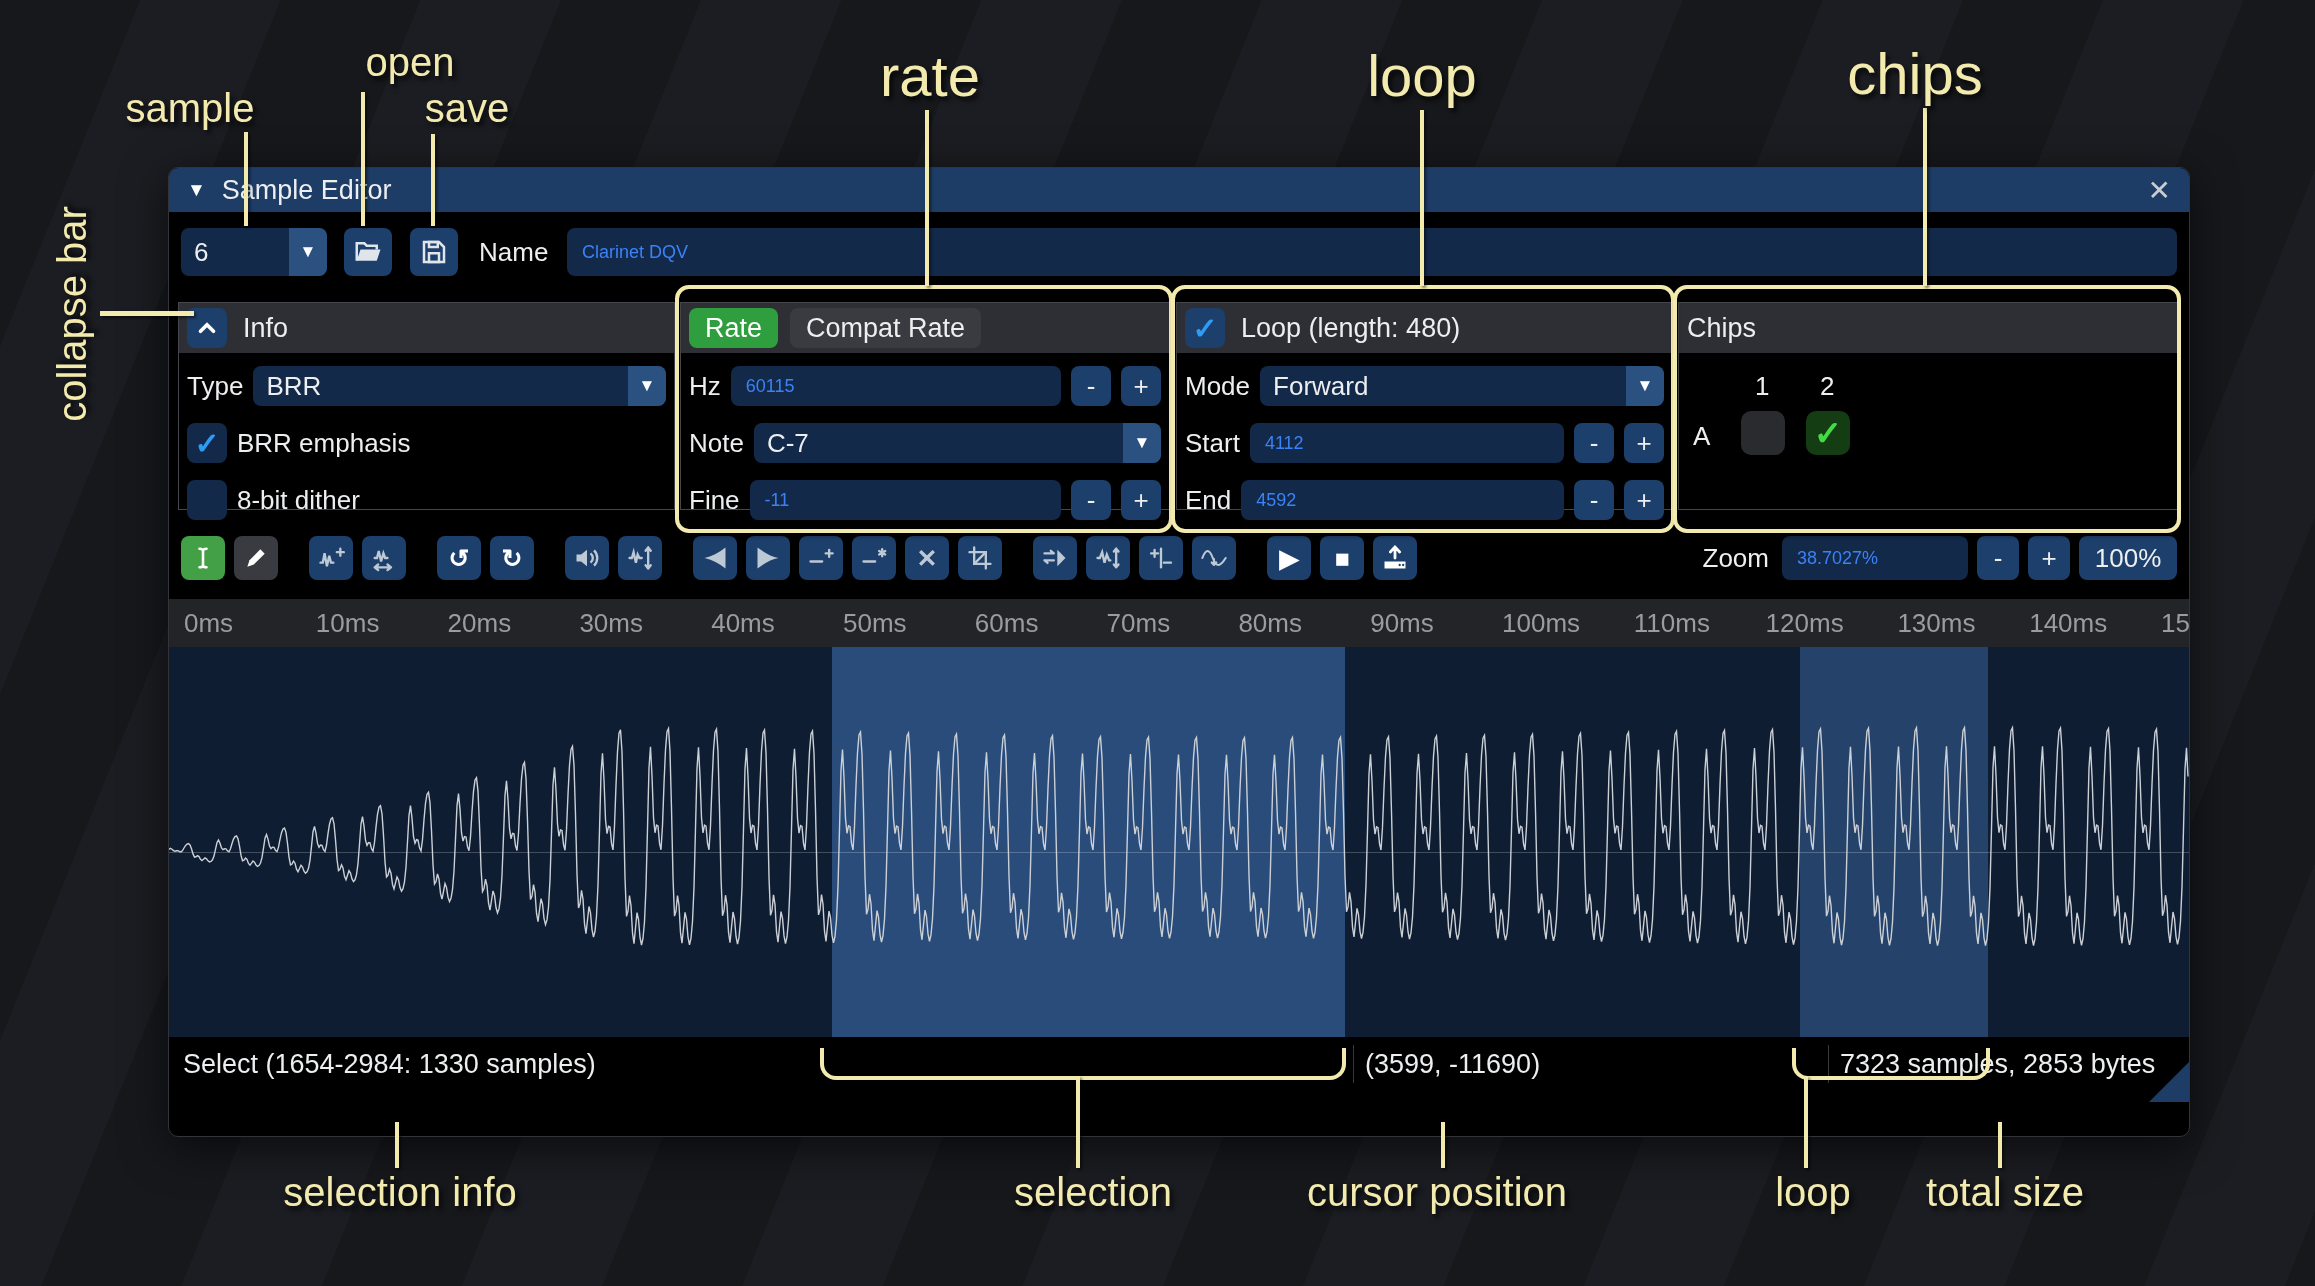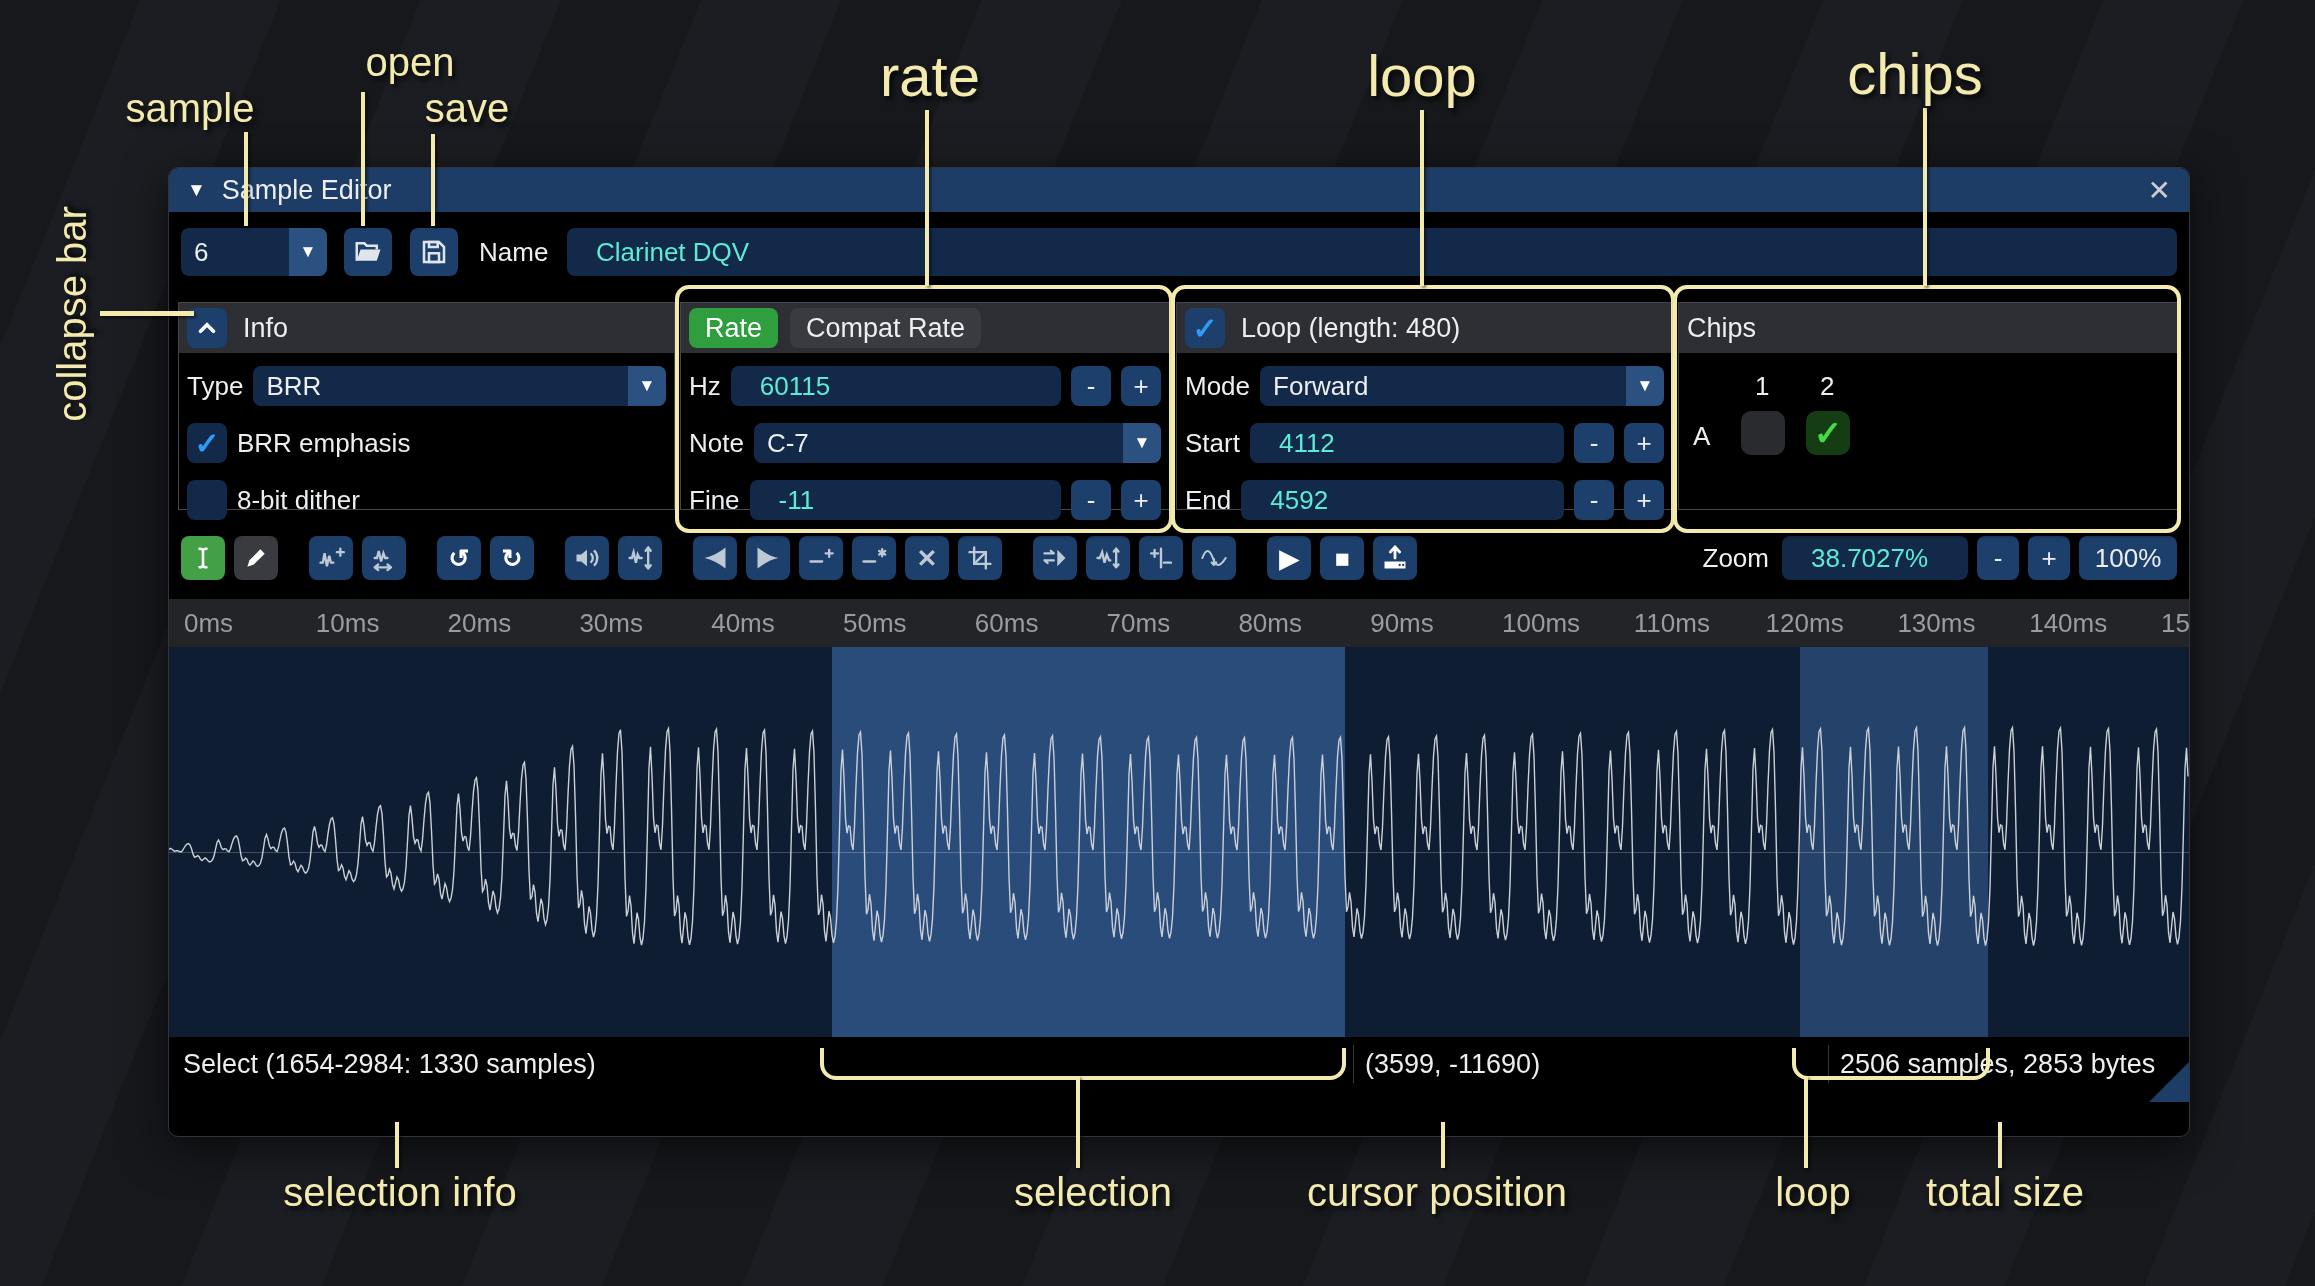--- a/index.html
+++ b/index.html
@@ -13,22 +13,22 @@
   .window{position:absolute;left:168px;top:167px;width:2020px;height:968px;
     background:#000;border:1px solid #33343a;border-radius:10px;overflow:hidden;
     box-shadow:0 10px 45px rgba(0,0,0,.6);z-index:1;}
   .titlebar{position:absolute;left:0;top:0;width:100%;height:44px;background:#1d3c66;
     display:flex;align-items:center;gap:16px;padding:0 18px;box-sizing:border-box;}
   .titlebar .tri{color:#fff;font-size:19px;}
   .titlebar .title{color:#eceef0;font-size:27px;}
   .titlebar .close{margin-left:auto;color:#c9ccd1;font-size:28px;cursor:default;}
   
   .row2{position:absolute;left:0;top:60px;width:100%;height:48px;}
-  .field{background:#13294a;border-radius:8px;color:#5eead4;font-size:26px;
-    display:flex;align-items:center;padding:0 29px;box-sizing:border-box;}
+  .field{background:#13294a;border-radius:8px;color:#3b82f6;font-size:18px;
+    display:flex;align-items:center;padding:0 15px;box-sizing:border-box;}
   .btn{background:#1d3f6b;border-radius:8px;display:flex;align-items:center;justify-content:center;color:#dfe5ea;}
   .selectbox{position:relative;background:#13294a;border-radius:8px;color:#eceef0;font-size:26px;
     display:flex;align-items:center;padding:0 13px;box-sizing:border-box;}
   .selectbox .arr{position:absolute;right:0;top:0;bottom:0;width:38px;background:#2a5180;
     border-radius:0 8px 8px 0;display:flex;align-items:center;justify-content:center;color:#fff;font-size:17px;}
   .sample-select{position:absolute;left:12px;top:0;width:146px;height:48px;}
   .open-btn{position:absolute;left:175px;top:0;width:48px;height:48px;}
   .save-btn{position:absolute;left:241px;top:0;width:48px;height:48px;}
   .name-lbl{position:absolute;left:310px;top:0;height:48px;display:flex;align-items:center;color:#eceef0;font-size:26px;}
   .name-field{position:absolute;left:398px;top:0;right:12px;height:48px;}
@@ -404,21 +404,21 @@
 
   <div class="scroll">
     <div class="handle"></div>
   </div>
 
   <div class="status">
     <span class="t" style="left:14px;">Select (1654-2984: 1330 samples)</span>
     <span class="vsep" style="left:1184px;"></span>
     <span class="t" style="left:1196px;">(3599, -11690)</span>
     <span class="vsep" style="left:1659px;"></span>
-    <span class="t" style="left:1671px;">2506 samples, 2853 bytes</span>
+    <span class="t" style="left:1671px;">7323 samples, 2853 bytes</span>
     <span class="grip"></span>
   </div>
 </div>
 
 <span class="anno ctr" style="left:190px;top:86px;">sample</span>
 <span class="anno ctr" style="left:410px;top:40px;">open</span>
 <span class="anno ctr" style="left:467px;top:86px;">save</span>
 <span class="anno big ctr" style="left:930px;top:42px;">rate</span>
 <span class="anno big ctr" style="left:1422px;top:42px;">loop</span>
 <span class="anno big ctr" style="left:1915px;top:40px;">chips</span>

